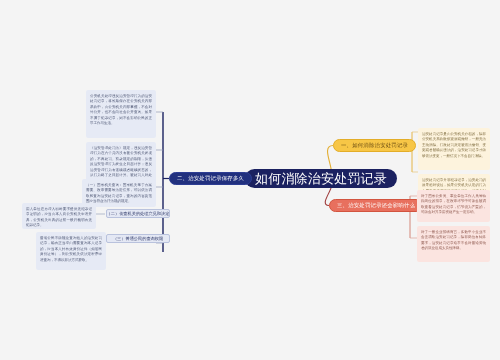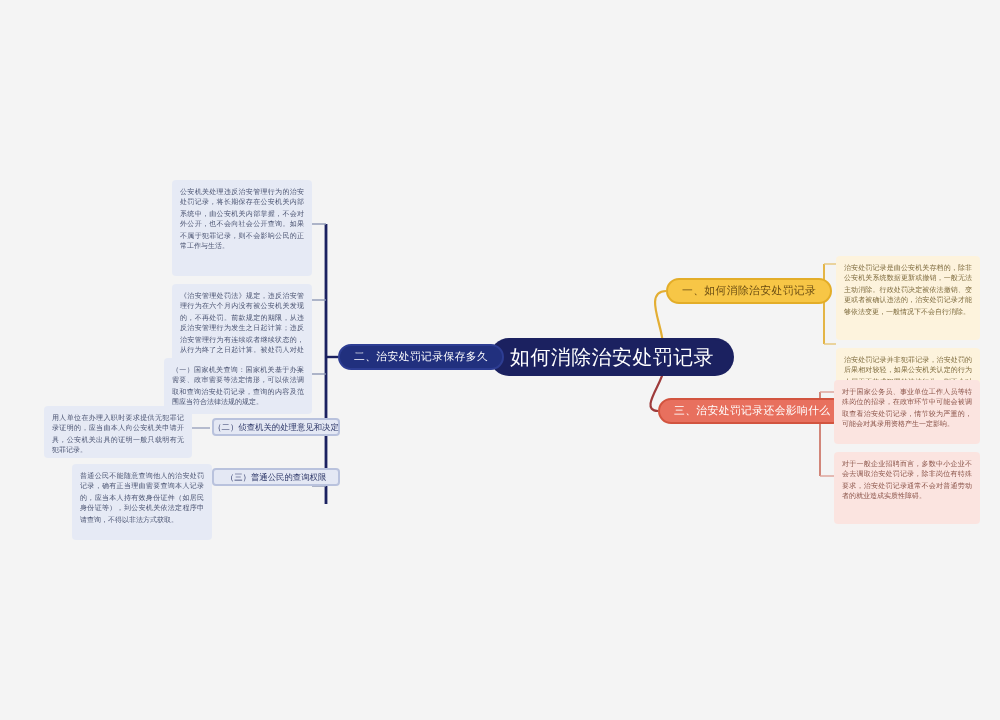--- a/index.html
+++ b/index.html
@@ -35,21 +35,21 @@
     justify-content: center;
     border-radius: 999px;
     box-sizing: border-box;
     text-align: center;
     white-space: nowrap;
     letter-spacing: .2px;
   }
   .node-root {
     background: #1b2160;
     color: #ffffff;
-    font-size: 10px;
+    font-size: 13px;
     padding: 0 9px;
     height: 17px;
     left: 246px;
     top: 170px;
     box-shadow: 0 0 0 1px #1b2160;
   }
   .node-branch {
     font-size: 5.4px;
     height: 13px;
     padding: 0 7px;

